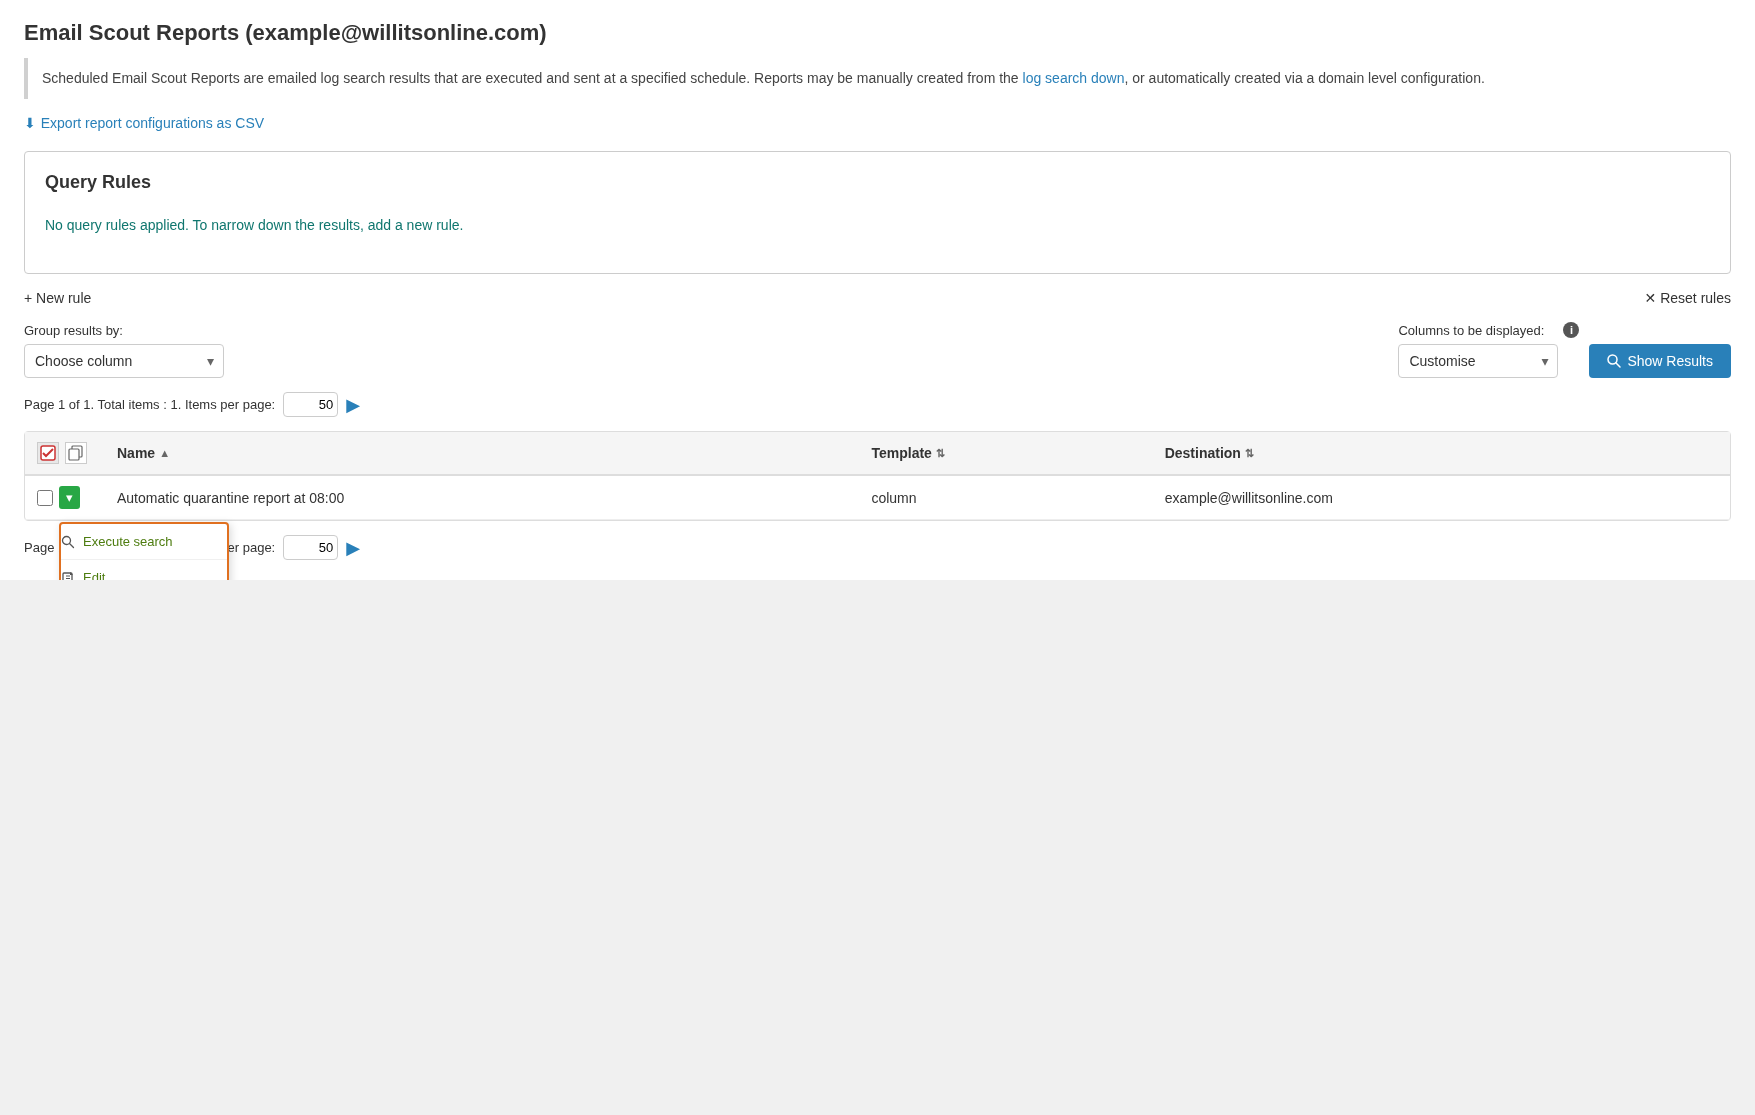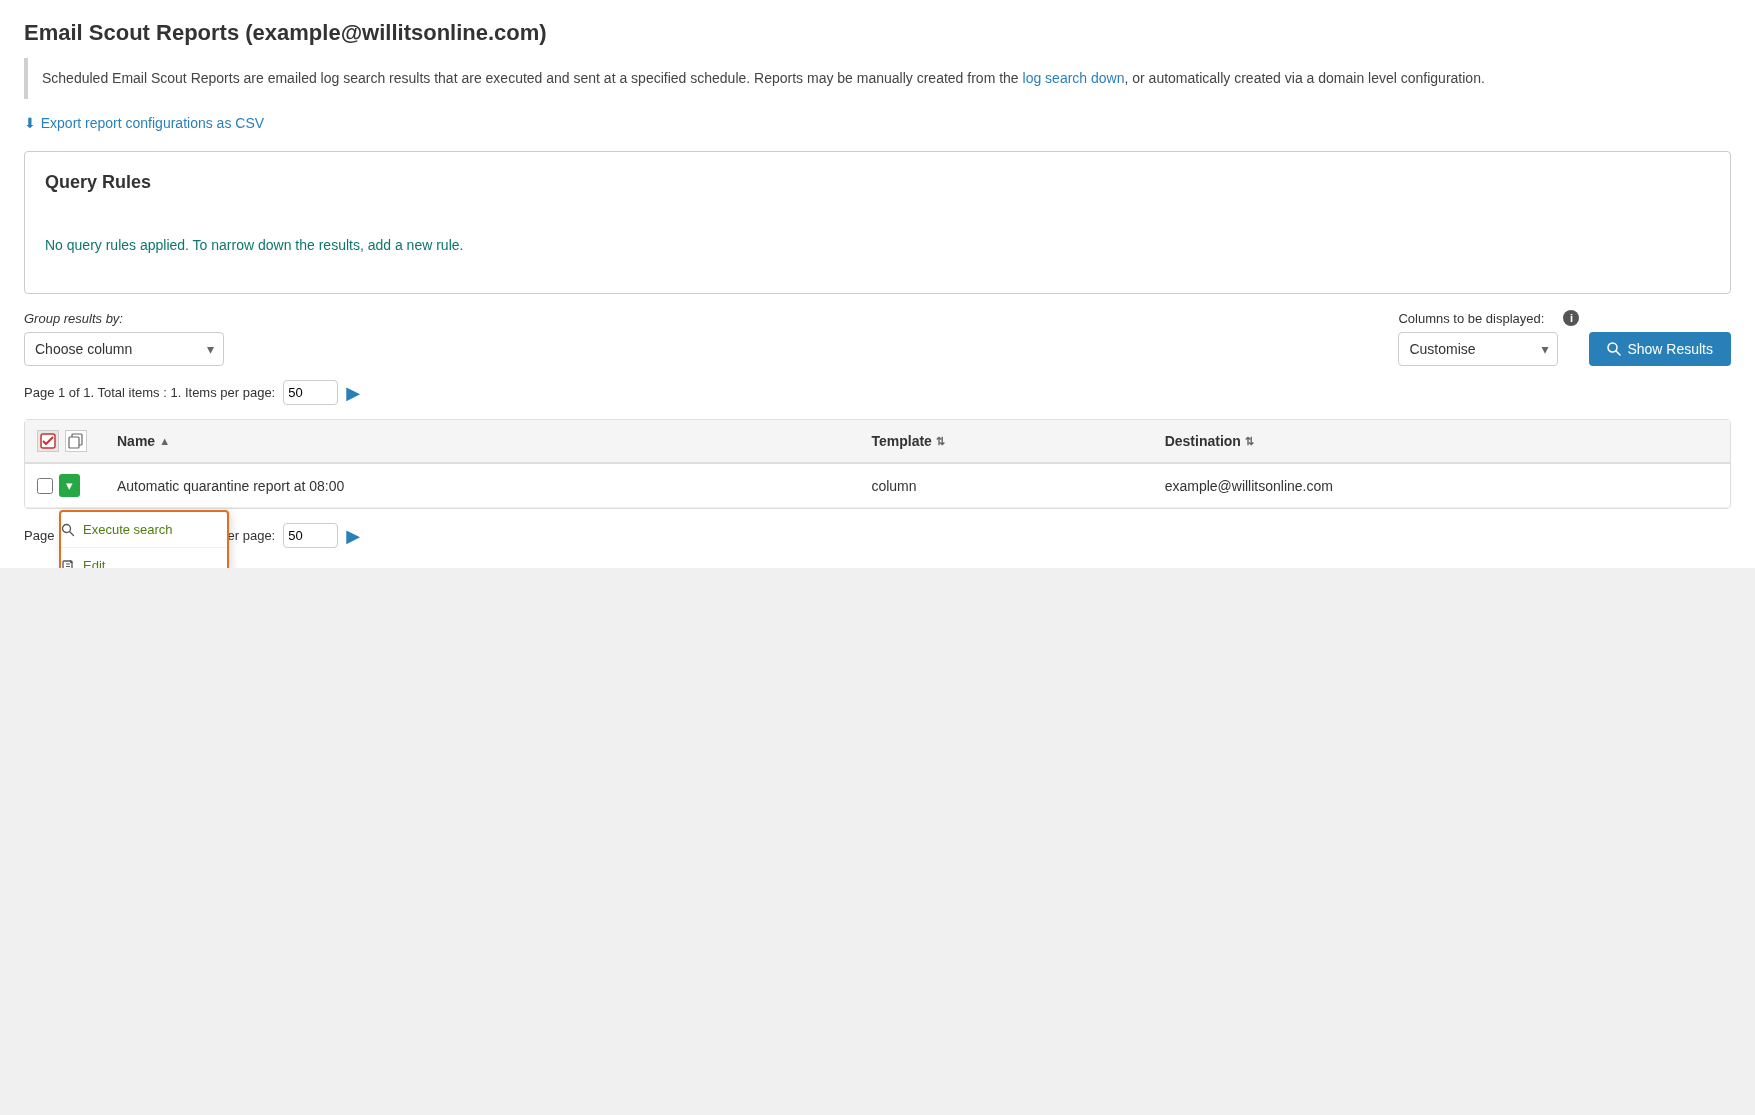--- a/index.html
+++ b/index.html
@@ -42,21 +42,21 @@
     }
     .query-rules-box {
       border: 1px solid #ccc;
       border-radius: 4px;
       padding: 20px;
       margin-bottom: 16px;
     }
     .query-rules-title {
       font-size: 18px;
       font-weight: bold;
-      margin-bottom: 24px;
+      margin-bottom: 4px;
     }
     .no-rules-msg {
       text-align: left;
       color: #0f766e;
       padding: 20px 0;
     }
     .rules-actions {
       display: flex;
       justify-content: space-between;
       align-items: center;
@@ -95,21 +95,20 @@
       gap: 6px;
     }
     .filter-right {
       display: flex;
       align-items: flex-end;
       gap: 10px;
     }
     .filter-label {
       font-size: 13px;
       color: #333;
-      font-style: italic;
     }
     .select-wrapper {
       position: relative;
       display: inline-block;
     }
     .select-box {
       appearance: none;
       border: 1px solid #ccc;
       border-radius: 4px;
       padding: 8px 32px 8px 10px;
@@ -170,20 +169,21 @@
       display: flex;
       align-items: center;
       gap: 8px;
     }
     .items-per-page-input {
       border: 1px solid #ccc;
       border-radius: 4px;
       padding: 4px 4px;
       width: 55px;
       font-size: 13px;
+      text-align: right;
     }
     .apply-btn {
       background: none;
       border: none;
       cursor: pointer;
       color: #2980b9;
       font-size: 18px;
     }
     .table-wrapper {
       border: 1px solid #ddd;
@@ -335,20 +335,24 @@
     <span>Export report configurations as CSV</span>
   </a>
 
   
   <div class="query-rules-box">
     <h2 class="query-rules-title">Query Rules</h2>
     <div class="no-rules-msg">No query rules applied. To narrow down the results, add a new rule.</div>
   </div>
 
   
+  <div class="rules-actions">
+    <button class="new-rule-btn">+ New rule</button>
+    <button class="reset-rules-btn">✕ Reset rules</button>
+  </div>
 
   
   <div class="filter-row">
     <div class="filter-left">
       <label class="filter-label">Group results by:</label>
       <div class="select-wrapper">
         <select class="select-box">
           <option value="">Choose column</option>
         </select>
         <span class="select-arrow">▾</span>

